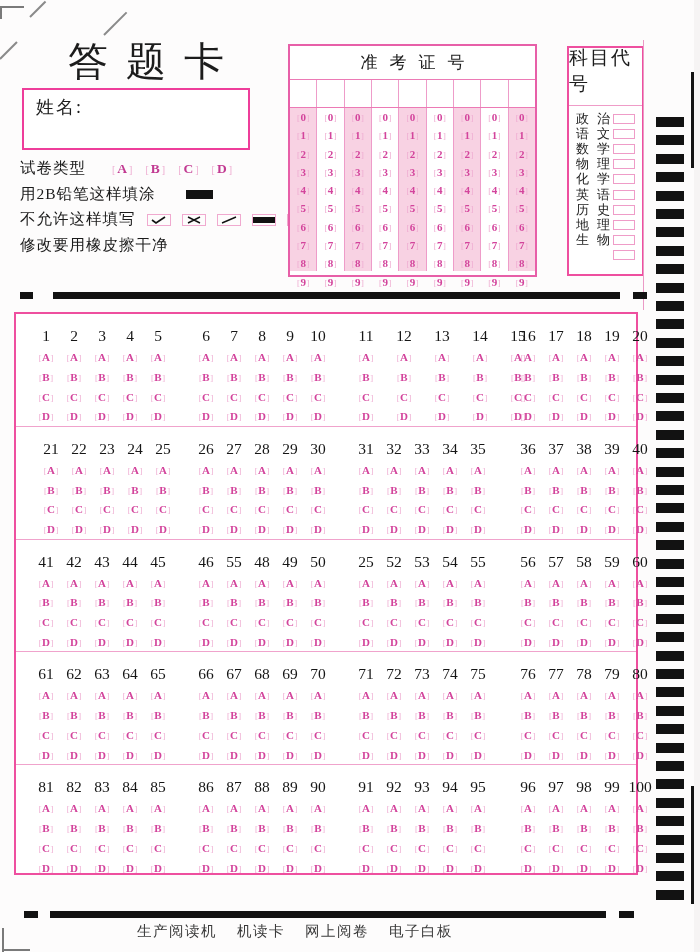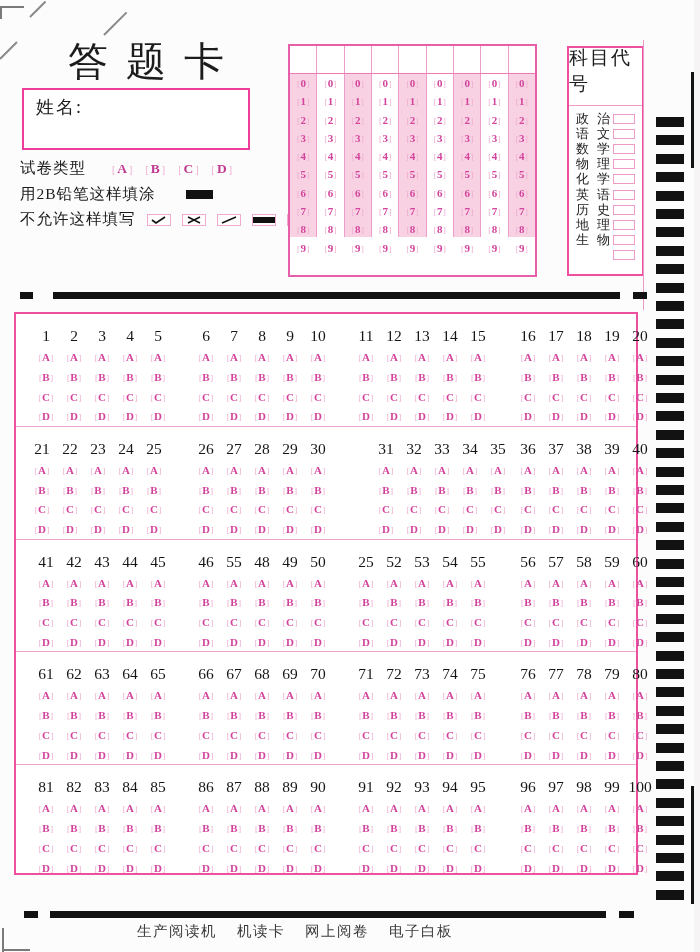--- a/index.html
+++ b/index.html
@@ -141,22 +141,26 @@
           </svg>
         </span>
         <span class="forb-box">
           <span class="forb-bar"></span>
         </span>
         <span class="forb-box">
           <span class="forb-dot"></span>
         </span>
       </span>
   </div>
+  <div class="abs instr" style="top:235px;">
+    <span>修改要用橡皮擦干净</span>
+  </div>
 
   <div class="abs adm-box">
+    <div class="adm-title">准考证号</div>
     <div class="adm-write" id="adm-write">
         <div class="adm-wcell"></div>
         <div class="adm-wcell"></div>
         <div class="adm-wcell"></div>
         <div class="adm-wcell"></div>
         <div class="adm-wcell"></div>
         <div class="adm-wcell"></div>
         <div class="adm-wcell"></div>
         <div class="adm-wcell"></div>
         <div class="adm-wcell"></div>
@@ -940,21 +944,21 @@
                 <span class="lt">C</span>
                 <span class="bk">]</span>
               </span></div>
             <div class="opt"><span class="bub sm">
                 <span class="bk">[</span>
                 <span class="lt">D</span>
                 <span class="bk">]</span>
               </span></div>
           </div>
         </div>
-        <div class="qgroup" style="left: 336px;">
+        <div class="qgroup" style="left: 336px; gap: 10px;">
           <div class="qcell">
             <div class="qnum">11</div>
             <div class="opt"><span class="bub sm">
                 <span class="bk">[</span>
                 <span class="lt">A</span>
                 <span class="bk">]</span>
               </span></div>
             <div class="opt"><span class="bub sm">
                 <span class="bk">[</span>
                 <span class="lt">B</span>
@@ -1176,21 +1180,21 @@
               </span></div>
             <div class="opt"><span class="bub sm">
                 <span class="bk">[</span>
                 <span class="lt">D</span>
                 <span class="bk">]</span>
               </span></div>
           </div>
         </div>
       </div>
       <div class="band sep">
-        <div class="qgroup" style="left: 12px; text-align: right;">
+        <div class="qgroup" style="left: 21px; text-align: right;">
           <div class="qcell">
             <div class="qnum">21</div>
             <div class="opt"><span class="bub sm">
                 <span class="bk">[</span>
                 <span class="lt">A</span>
                 <span class="bk">]</span>
               </span></div>
             <div class="opt"><span class="bub sm">
                 <span class="bk">[</span>
                 <span class="lt">B</span>
@@ -1410,21 +1414,21 @@
                 <span class="lt">C</span>
                 <span class="bk">]</span>
               </span></div>
             <div class="opt"><span class="bub sm">
                 <span class="bk">[</span>
                 <span class="lt">D</span>
                 <span class="bk">]</span>
               </span></div>
           </div>
         </div>
-        <div class="qgroup" style="left: 356px;">
+        <div class="qgroup" style="left: 336px;">
           <div class="qcell">
             <div class="qnum">31</div>
             <div class="opt"><span class="bub sm">
                 <span class="bk">[</span>
                 <span class="lt">A</span>
                 <span class="bk">]</span>
               </span></div>
             <div class="opt"><span class="bub sm">
                 <span class="bk">[</span>
                 <span class="lt">B</span>

